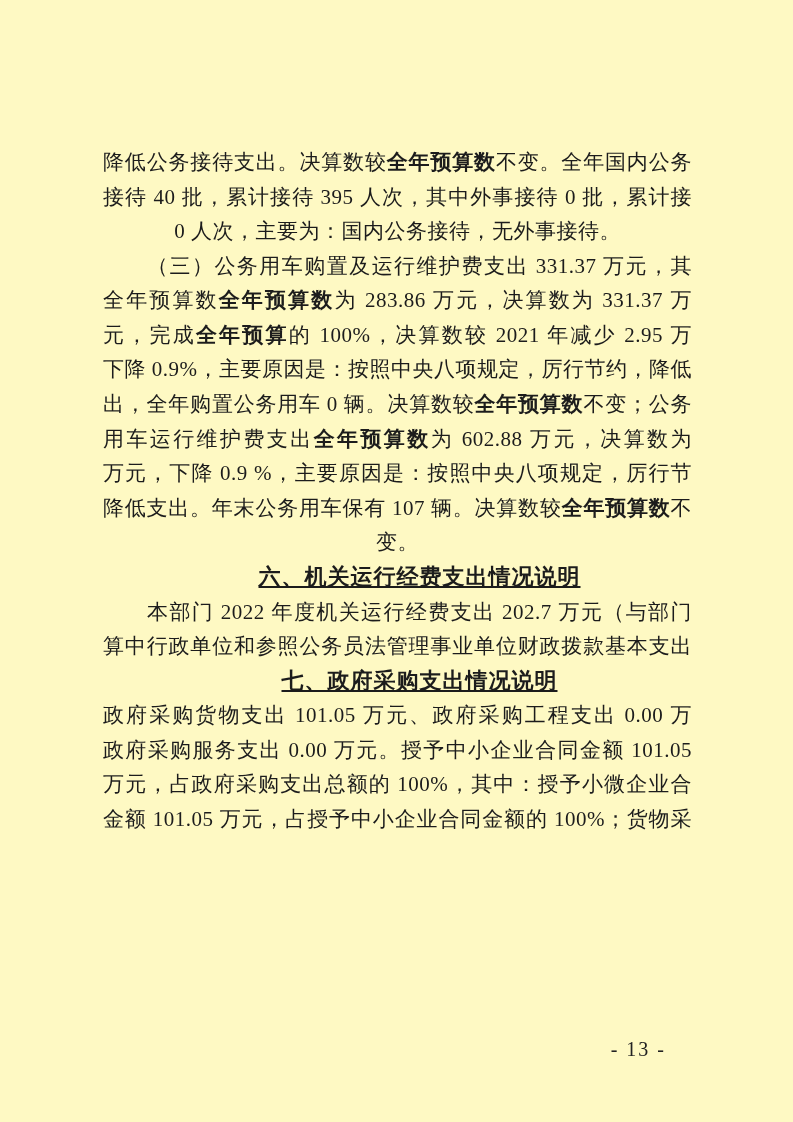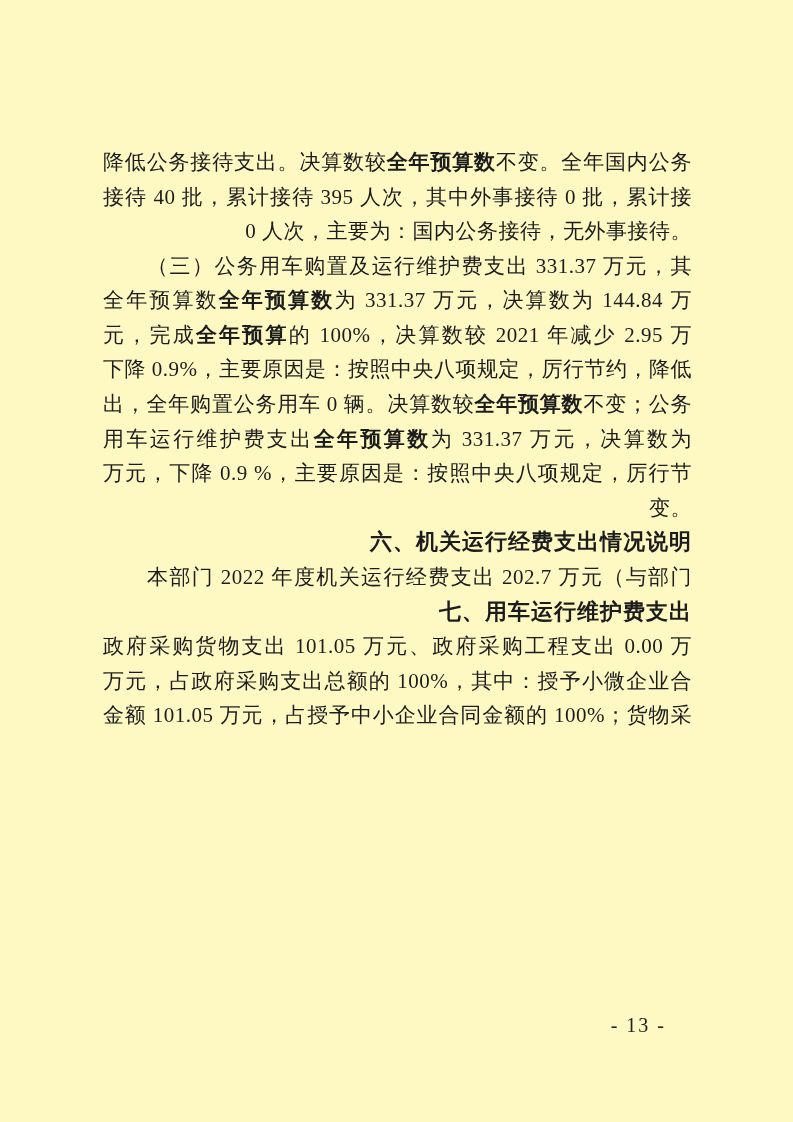--- a/index.html
+++ b/index.html
@@ -20,70 +20,74 @@
     position: absolute;
     left: 103px;
     top: 145px;
     width: 589px;
   }
   .line {
     height: 34.58px;
     line-height: 34.58px;
     font-size: 21px;
     letter-spacing: 0.5px;
-    text-align: right;
+    text-align: center;
     overflow: hidden;
   }
   .line.justify {
     text-align: justify;
     text-align-last: justify;
   }
   .line.indent {
     text-indent: 44px;
   }
   .line.heading {
     font-family: "DejaVu Sans", "Liberation Sans", sans-serif;
     font-weight: 700;
     font-size: 22px;
     letter-spacing: 1px;
+    text-decoration: underline;
   }
   .bold-run {
     font-weight: 700;
   }
   .page-number {
     position: absolute;
-    top: 1012px;
+    top: 1036px;
     left: 103px;
     width: 589px;
     text-align: right;
     padding-right: 26px;
     box-sizing: border-box;
     font-size: 20px;
     line-height: 26px;
     letter-spacing: 2px;
     color: #222222;
   }
 </style>
 </head>
 <body>
 
 <div class="page">
   <div class="text-column">
       <div class="line justify"><span>降低公务接待支出。决算数较</span><span class="bold-run">全年预算数</span><span>不变。全年国内公务</span></div>
       <div class="line justify"><span>接待 40 批，累计接待 395 人次，其中外事接待 0 批，累计接待</span></div>
       <div class="line"><span>0 人次，主要为：国内公务接待，无外事接待。</span></div>
       <div class="line justify indent"><span>（三）公务用车购置及运行维护费支出 331.37 万元，其中</span></div>
-      <div class="line justify"><span>全年预算数</span><span class="bold-run">全年预算数</span><span>为 331.37 万元，决算数为 144.84 万</span></div>
+      <div class="line justify"><span>全年预算数</span><span class="bold-run">全年预算数</span><span>为 283.86 万元，决算数为 331.37 万</span></div>
       <div class="line justify"><span>元，完成</span><span class="bold-run">全年预算</span><span>的 100%，决算数较 2021 年减少 2.95 万元，</span></div>
       <div class="line justify"><span>下降 0.9%，主要原因是：按照中央八项规定，厉行节约，降低支</span></div>
       <div class="line justify"><span>出，全年购置公务用车 0 辆。决算数较</span><span class="bold-run">全年预算数</span><span>不变；公务</span></div>
-      <div class="line justify"><span>用车运行维护费支出</span><span class="bold-run">全年预算数</span><span>为 331.37 万元，决算数为</span></div>
+      <div class="line justify"><span>用车运行维护费支出</span><span class="bold-run">全年预算数</span><span>为 602.88 万元，决算数为</span></div>
       <div class="line justify"><span>万元，下降 0.9 %，主要原因是：按照中央八项规定，厉行节约，</span></div>
+      <div class="line justify"><span>降低支出。年末公务用车保有 107 辆。决算数较</span><span class="bold-run">全年预算数</span><span>不</span></div>
       <div class="line"><span>变。</span></div>
       <div class="line heading indent"><span>六、机关运行经费支出情况说明</span></div>
       <div class="line justify indent"><span>本部门 2022 年度机关运行经费支出 202.7 万元（与部门决</span></div>
-      <div class="line heading indent"><span>七、用车运行维护费支出</span></div>
+      <div class="line justify"><span>算中行政单位和参照公务员法管理事业单位财政拨款基本支出</span></div>
+      <div class="line heading indent"><span>七、政府采购支出情况说明</span></div>
       <div class="line justify"><span>政府采购货物支出 101.05 万元、政府采购工程支出 0.00 万元、</span></div>
+      <div class="line justify"><span>政府采购服务支出 0.00 万元。授予中小企业合同金额 101.05</span></div>
       <div class="line justify"><span>万元，占政府采购支出总额的 100%，其中：授予小微企业合同</span></div>
       <div class="line justify"><span>金额 101.05 万元，占授予中小企业合同金额的 100%；货物采购</span></div>
     </div>
   <div class="page-number">- 13 -</div>
 </div>
 
 </body></html>

